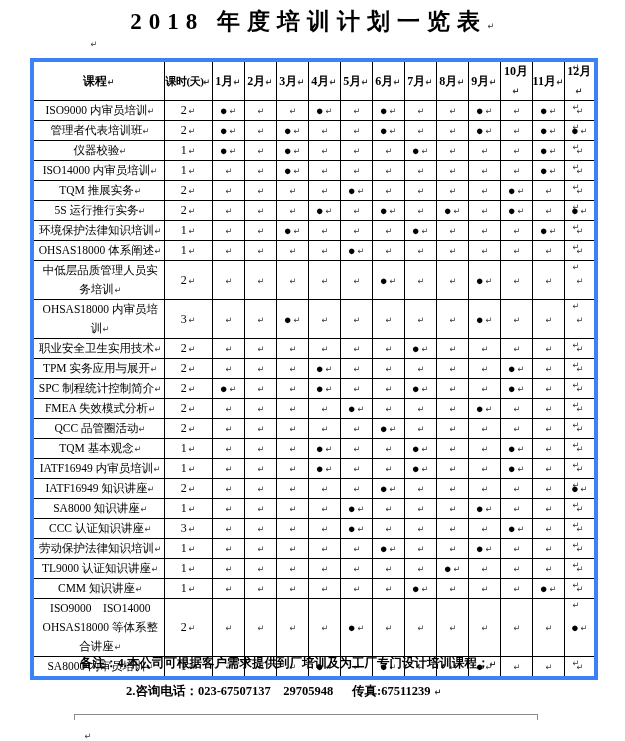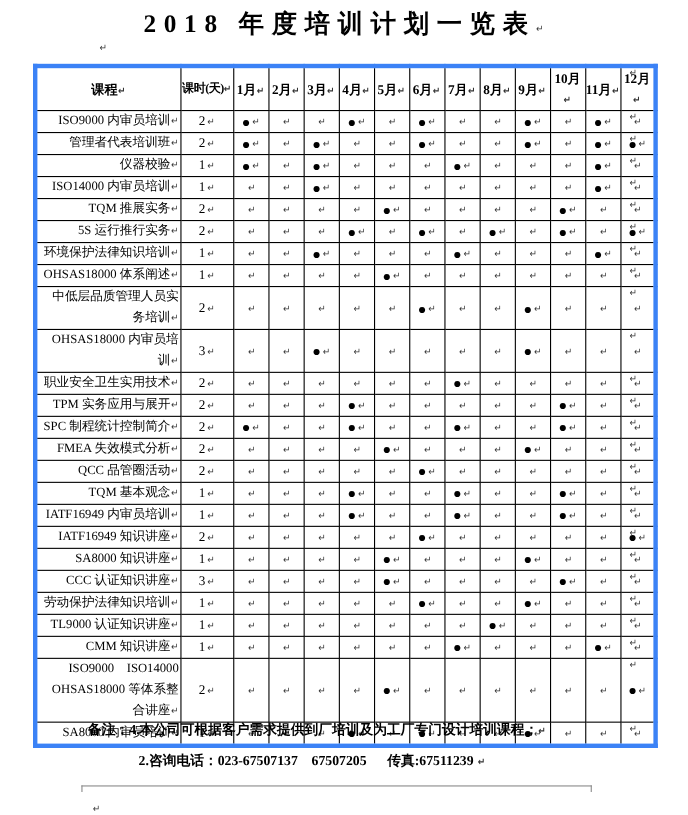--- a/index.html
+++ b/index.html
@@ -34,21 +34,21 @@
   td,th{
     border:1px solid #000;
     font-size:12px;line-height:19px;
     padding:0 1px;vertical-align:middle;
     overflow:hidden;
   }
   th{font-weight:bold;height:21px;padding:0;}
   th.hours-h{font-size:11px;letter-spacing:-0.5px;}
   td{height:19px;}
   td.course{
-    text-align:right;padding-left:4px;font-size:11.5px;
+    text-align:center;padding-left:4px;font-size:11.5px;
     word-break:break-word;
   }
   td.num,td.mon{text-align:center;}
   .dot{
     font-size:13px;line-height:1;vertical-align:-1px;
     display:inline-block;
   }
   .mon .pw,.num .pw{margin-left:1px;}
   
   .row-ends{position:absolute;left:572px;top:58px;width:20px;}
@@ -534,21 +534,21 @@
     <span class="pw" style="top: 463px;">↵</span>
     <span class="pw" style="top: 483px;">↵</span>
     <span class="pw" style="top: 503px;">↵</span>
     <span class="pw" style="top: 523px;">↵</span>
     <span class="pw" style="top: 543px;">↵</span>
     <span class="pw" style="top: 601px;">↵</span>
   </div>
 
 <div class="note1"><span>备注：4.本公司可根据客户需求提供到厂培训及为工厂专门设计培训课程；</span><span class="pw">↵</span></div>
 
-<div class="note2"><span>2.咨询电话：023-67507137    67507205      传真:67511239</span> <span class="pw">↵</span></div>
+<div class="note2"><span>2.咨询电话：023-67507137    29705948      传真:67511239</span> <span class="pw">↵</span></div>
 
 <div class="footer-rule">
   <i class="tick l"></i>
   <i class="tick r"></i>
 </div>
 
 <div class="address"><span>地址：  重庆市江北区北城天街九街高座 A 座 26-6.7.8.9</span><span class="pw">↵</span></div>
 
 <span class="pw last-pilcrow">↵</span>
 

